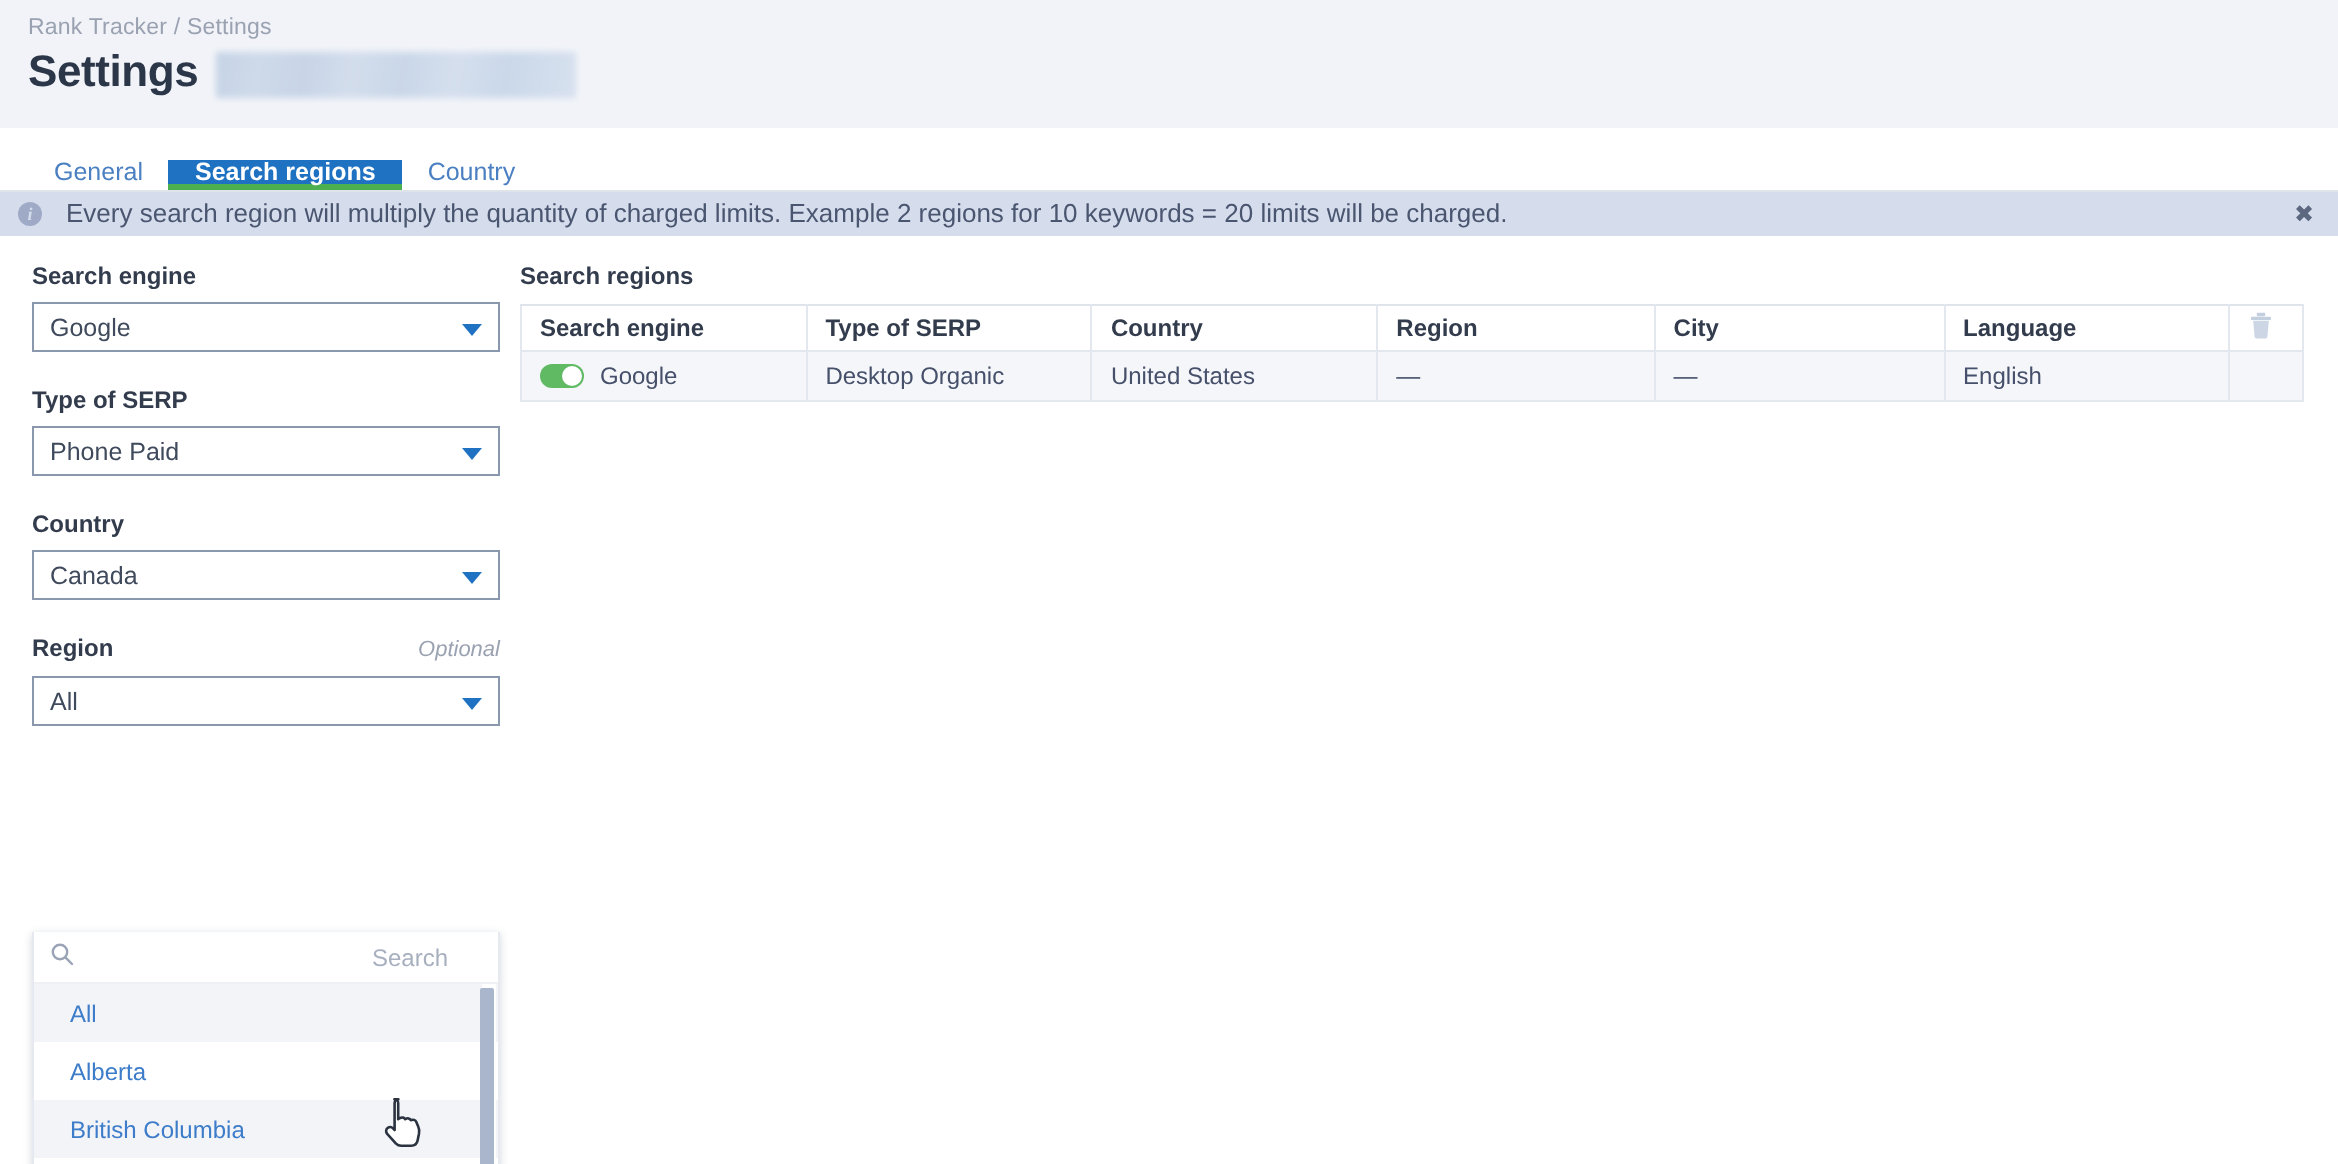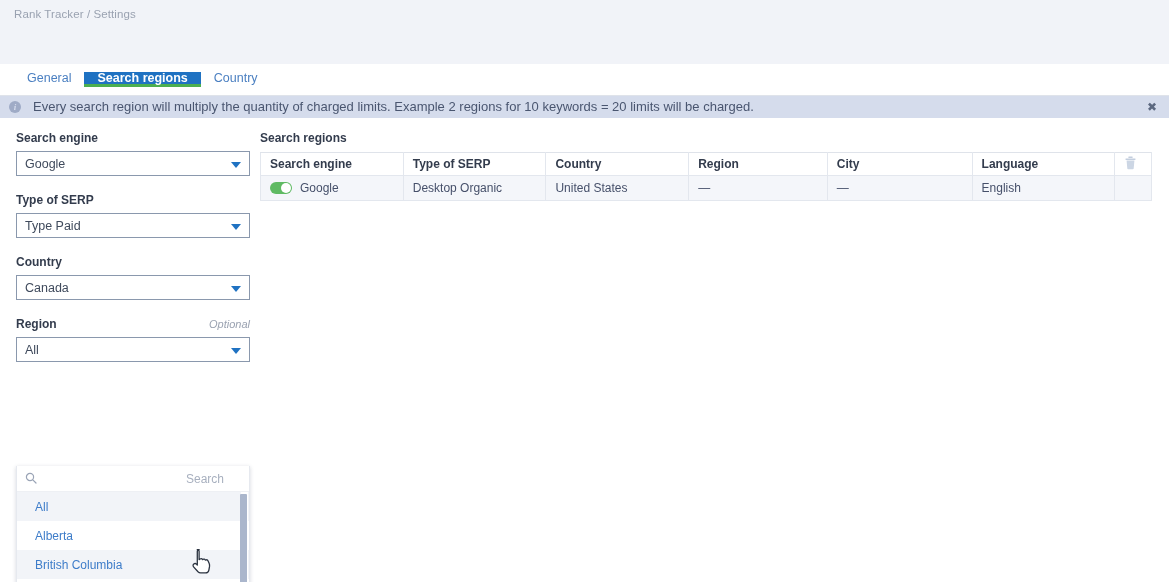--- a/index.html
+++ b/index.html
@@ -52,21 +52,21 @@
     border-radius: 1px;
     opacity: 0.95;
   }
 
   
   .tab-strip {
     height: 32px;
     background: #ffffff;
     border-bottom: 1px solid #dfe3ea;
     display: flex;
-    align-items: center;
+    align-items: flex-end;
     padding-left: 14px;
   }
   .tab {
     display: flex;
     align-items: center;
     justify-content: center;
     padding: 0 13px;
     font-size: 12.5px;
     color: #4a7fc1;
     cursor: pointer;
@@ -326,20 +326,24 @@
     background: #ffffff;
   }
   .toggle-label { margin-left: 8px; }
   .trash { display: inline-flex; cursor: pointer; }
 </style>
 </head>
 <body>
 
 <div class="top-header">
   <div class="breadcrumb">Rank Tracker / Settings</div>
+  <div class="title-row">
+    <div class="page-title">Settings</div>
+    <div class="redaction"></div>
+  </div>
 </div>
 
 <div class="tab-strip">
   <div class="tab">
     <span>General</span>
   </div>
   <div class="tab active">
     <span>Search regions</span>
   </div>
   <div class="tab">
@@ -365,21 +369,21 @@
         <span class="val">Google</span>
         <span class="caret"></span>
       </div>
     </div>
 
     <div class="field">
       <div class="field-label-row">
         <div class="field-label">Type of SERP</div>
       </div>
       <div class="select">
-        <span class="val">Type Paid</span>
+        <span class="val">Phone Paid</span>
         <span class="caret"></span>
       </div>
     </div>
 
     <div class="field">
       <div class="field-label-row">
         <div class="field-label">Country</div>
       </div>
       <div class="select">
         <span class="val">Canada</span>

